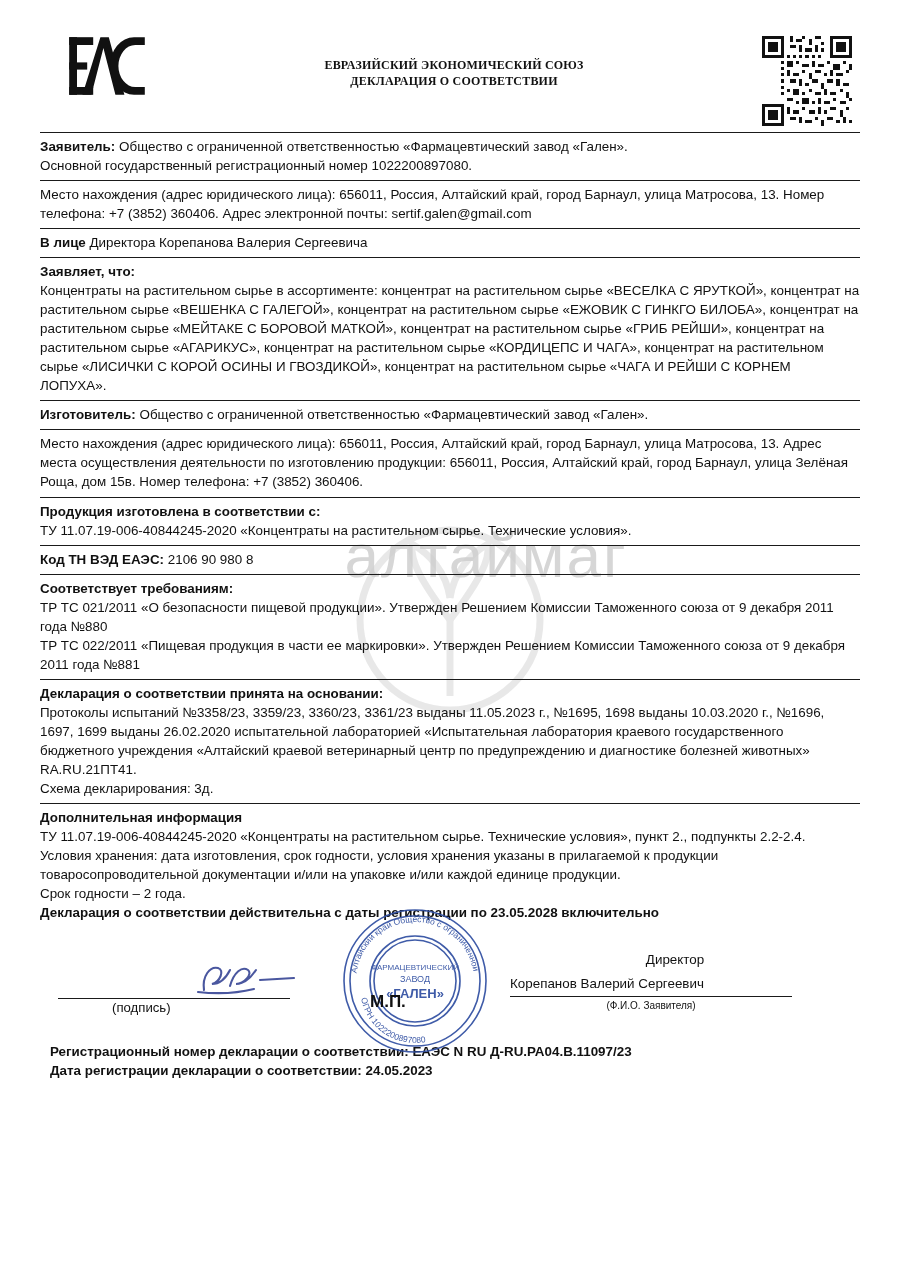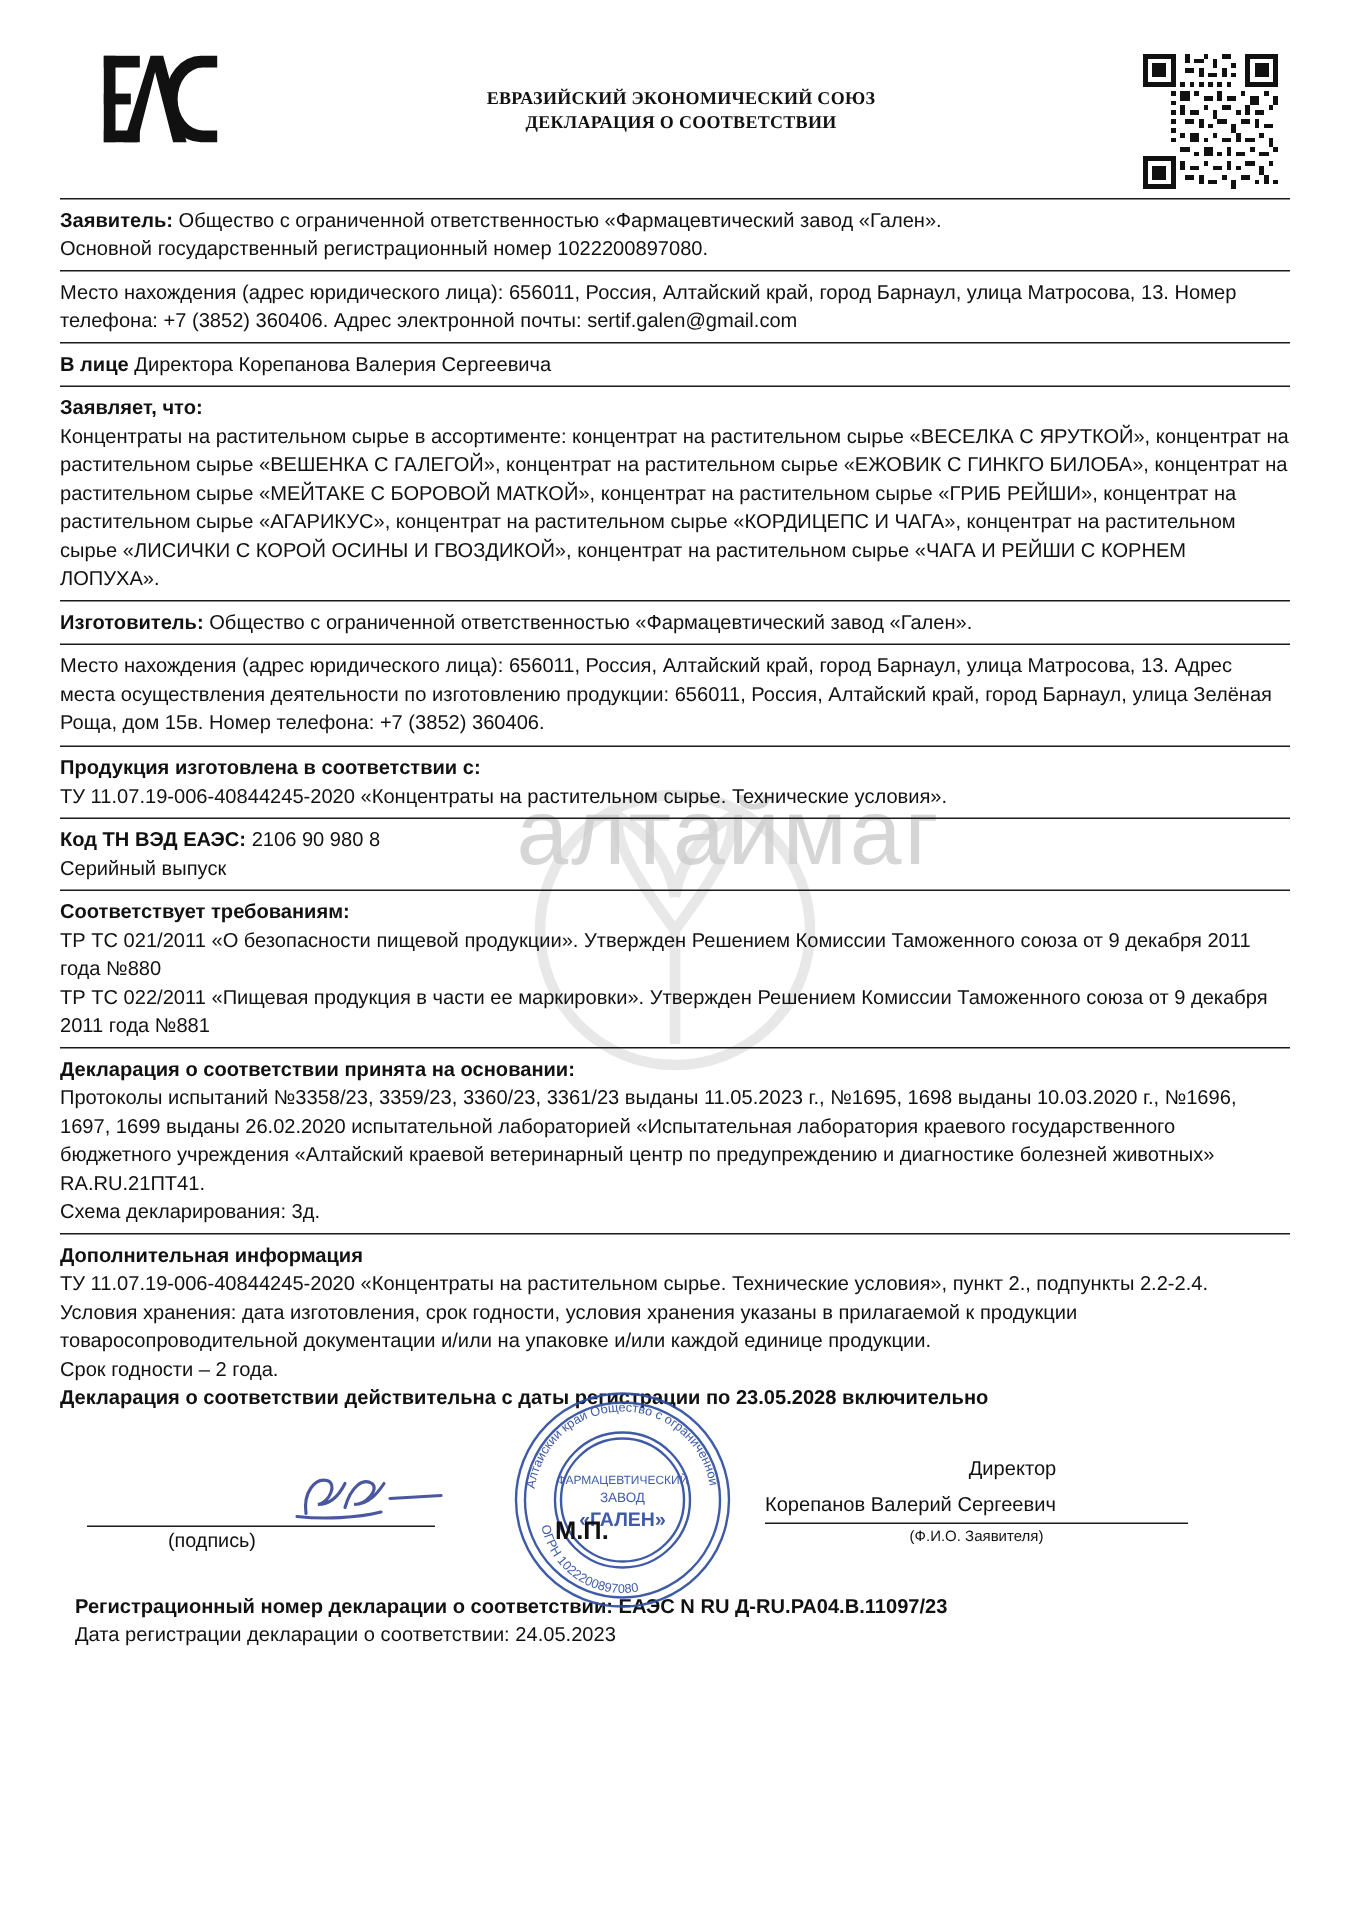--- a/index.html
+++ b/index.html
@@ -156,21 +156,21 @@
     width: 120px; height: 34px;
     opacity: .85;
   }
   .stamp {
     position: absolute;
     left: 300px; top: -18px;
     width: 150px; height: 150px;
     opacity: .92;
   }
   .reg-line { font-size: 13.4px; font-weight: bold; padding-left: 10px; margin-top: 16px; }
-  .date-line { font-size: 13.4px; font-weight: normal; padding-left: 10px; margin-top: 16px; }
+  .date-line { font-size: 13.4px; font-weight: bold; padding-left: 10px; margin-top: 16px; }
   .nowrap { white-space: nowrap; }
 </style>
 </head>
 <body>
 
 <div class="page">
 
   <div class="watermark">
     <svg class="wm-leaf" viewBox="0 0 200 200">
       <g fill="none" stroke="#d2d2d2" stroke-width="7">
@@ -355,21 +355,20 @@
     <div class="sec">
       <p><b>Продукция изготовлена в соответствии с:</b></p>
       <p>ТУ 11.07.19-006-40844245-2020 «Концентраты на растительном сырье. Технические условия».</p>
     </div>
 
     <div class="sec">
       <p class="row-inline">
         <b>Код ТН ВЭД ЕАЭС:</b>
         <span>2106 90 980 8</span>
       </p>
-      <p>Серийный выпуск</p>
     </div>
 
     <div class="sec">
       <p><b>Соответствует требованиям:</b></p>
       <p>ТР ТС 021/2011 «О безопасности пищевой продукции». Утвержден Решением Комиссии Таможенного союза от 9 декабря 2011 года №880</p>
       <p>ТР ТС 022/2011 «Пищевая продукция в части ее маркировки». Утвержден Решением Комиссии Таможенного союза от 9 декабря 2011 года №881</p>
     </div>
 
     <div class="sec">
       <p><b>Декларация о соответствии принята на основании:</b></p>

